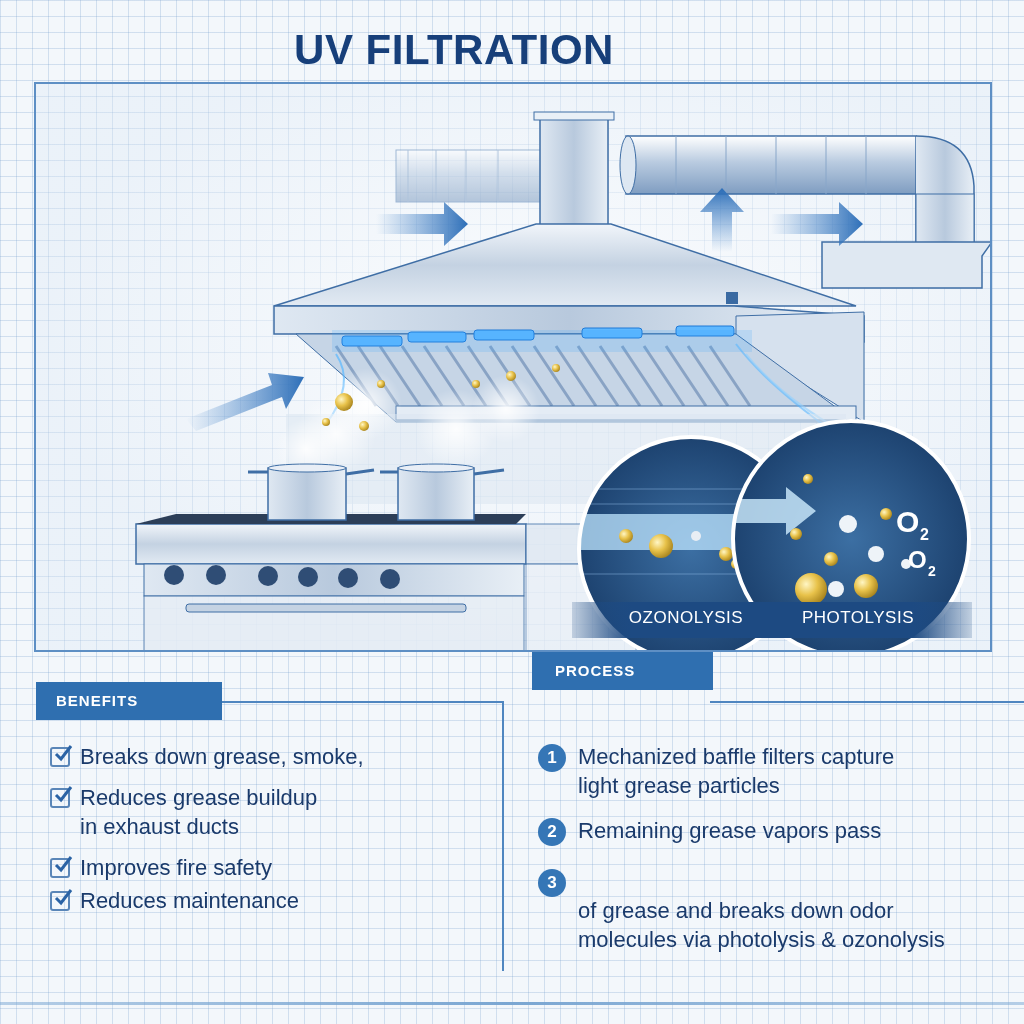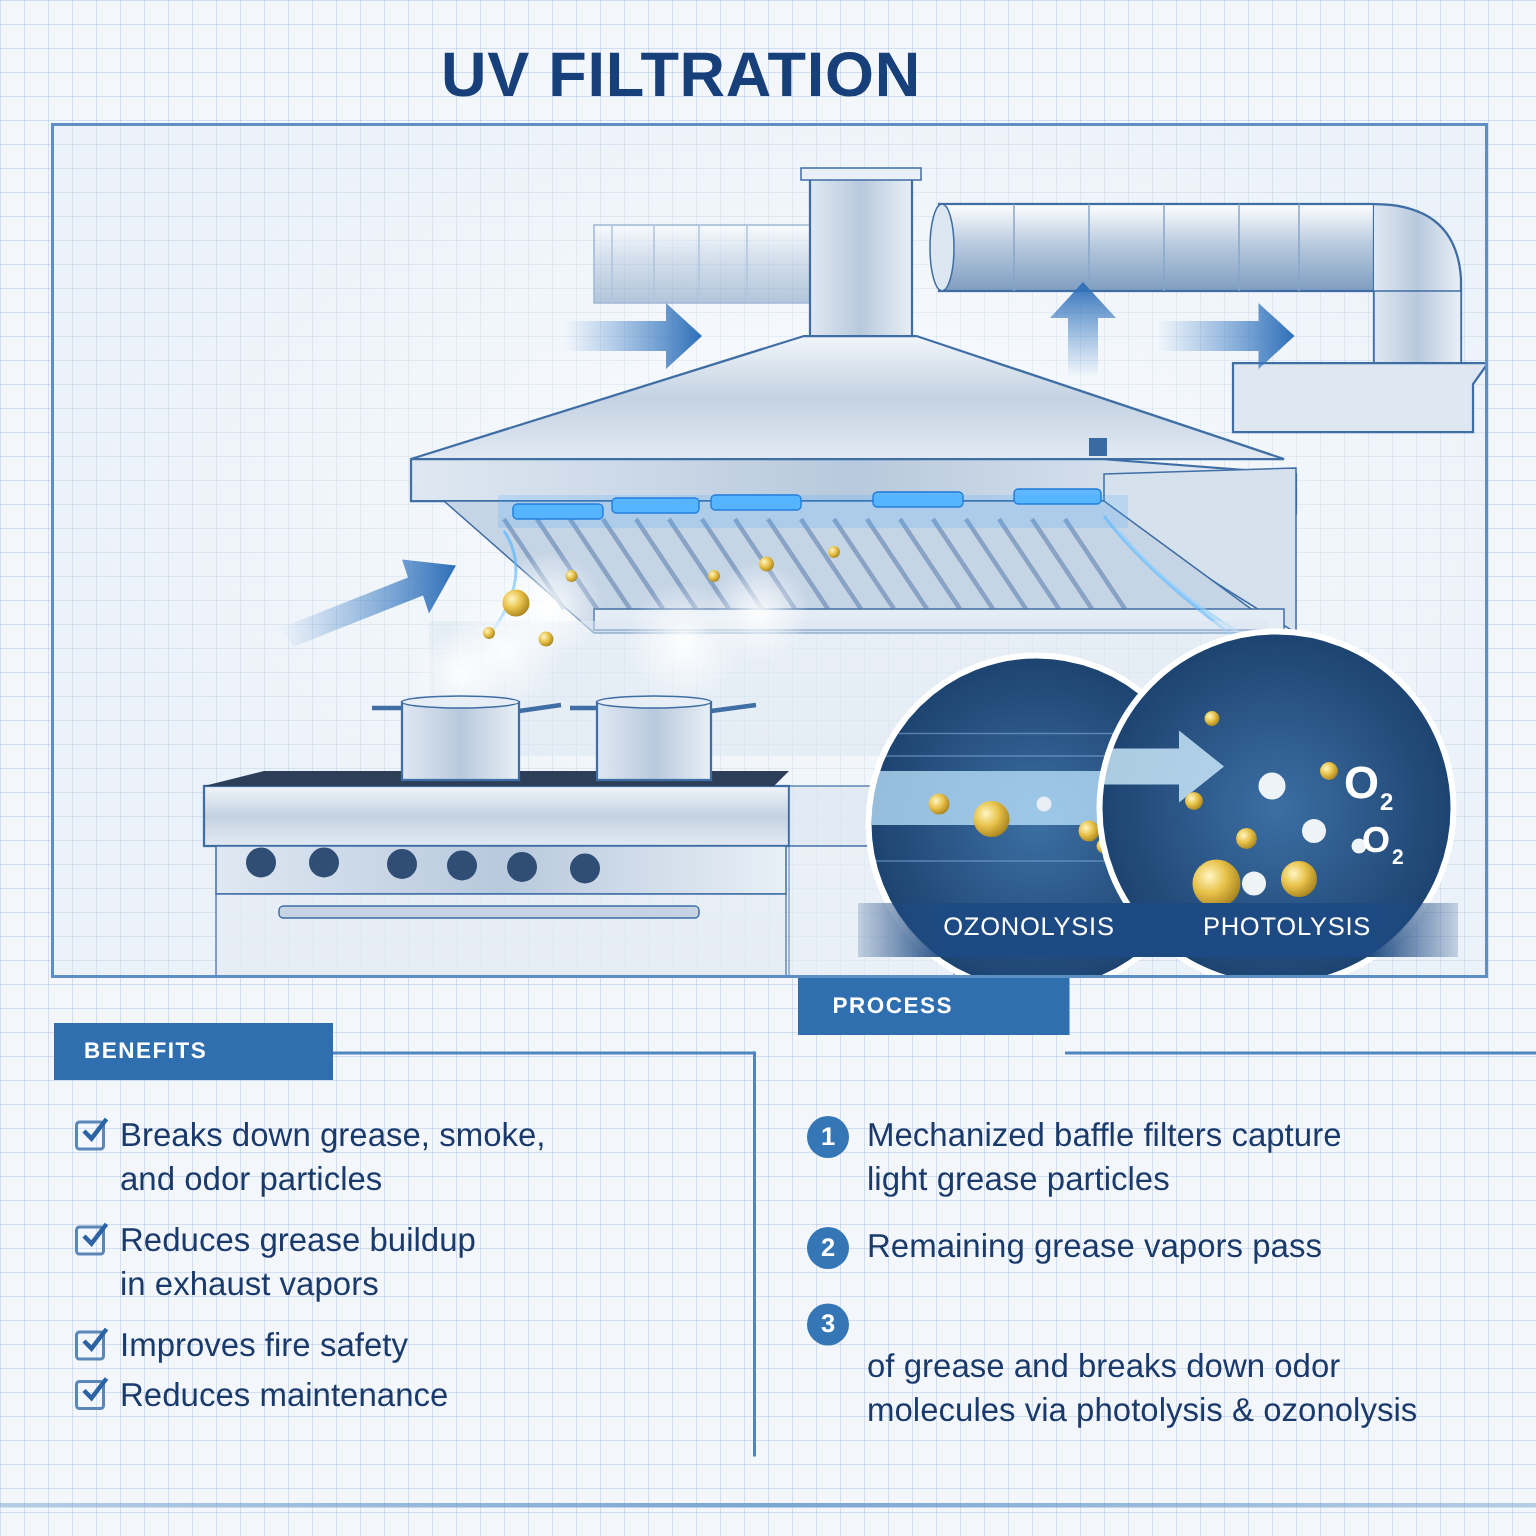--- a/index.html
+++ b/index.html
@@ -255,30 +255,29 @@
 <div class="rule" style="left:502px; top:701px; width:1.5px; height:270px;"></div>
 
 <ul class="list benefits" style="left:38px; top:742px; width:440px;">
   <li>
     <span class="check">
         <svg width="20" height="20">
           <path d="M3 11 l5 5 10 -13" stroke="#2b63a5" stroke-width="3" fill="none"></path>
         </svg>
       </span>
     <span>Breaks down grease, smoke,</span><br>
-    <span>and odor particles</span>
   </li>
   <li>
     <span class="check">
         <svg width="20" height="20">
           <path d="M3 11 l5 5 10 -13" stroke="#2b63a5" stroke-width="3" fill="none"></path>
         </svg>
       </span>
     <span>Reduces grease buildup</span><br>
-    <span>in exhaust vapors</span>
+    <span>in exhaust ducts</span>
   </li>
   <li style="margin-bottom:4px;">
     <span class="check">
         <svg width="20" height="20">
           <path d="M3 11 l5 5 10 -13" stroke="#2b63a5" stroke-width="3" fill="none"></path>
         </svg>
       </span>
     <span>Improves fire safety</span>
   </li>
   <li>

